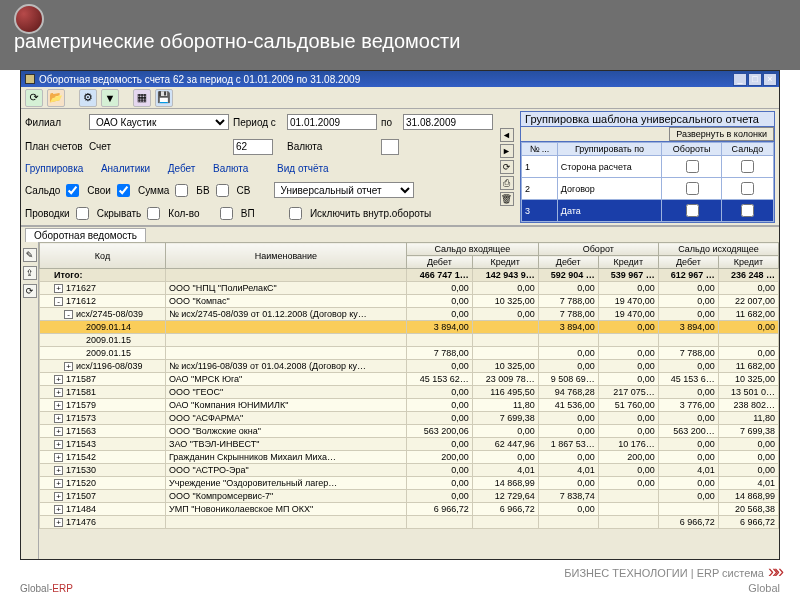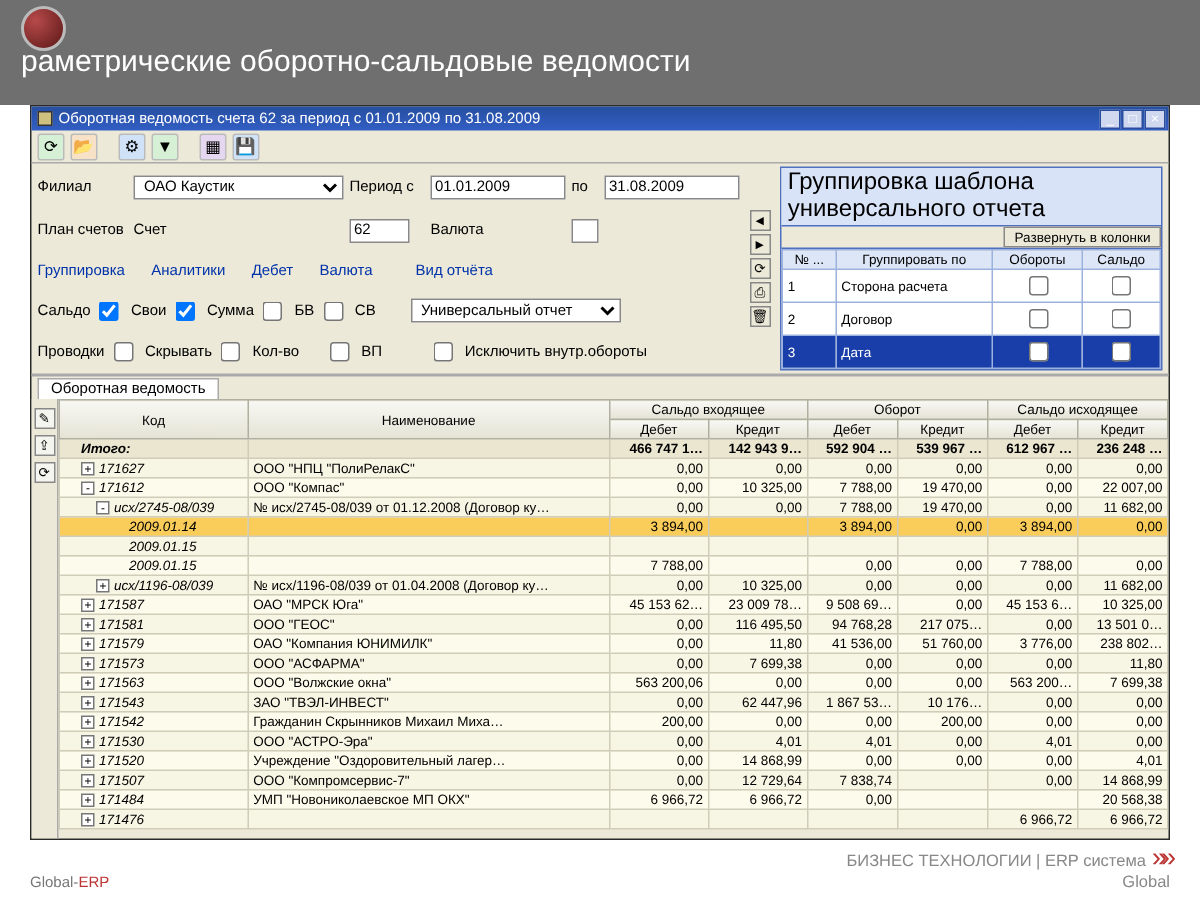--- a/index.html
+++ b/index.html
@@ -142,21 +142,21 @@
   .group-box {
     width: 270px;
     border: 1px solid #4f6fbf;
     display: flex;
     flex-direction: column;
   }
   .group-box-title {
     background: #d9e3f7;
     padding: 1px 4px;
     border-bottom: 1px solid #4f6fbf;
-    font-size: 16px;
+    font-size: 11px;
   }
   .group-box-toolbar {
     display: flex;
     justify-content: flex-end;
     border-bottom: 1px solid #4f6fbf;
   }
   .group-box-toolbar button {
     font-size: 9px;
     padding: 1px 6px;
     border: 1px solid #888;
@@ -215,21 +215,21 @@
   }
   .sheet th.group-h { text-align: center; }
   .sheet td {
     border: 1px solid #d0ccb8;
     padding: 1px 3px;
     white-space: nowrap;
     background: #fdfcec;
   }
   .sheet tr:nth-child(even) td { background: #f7f5e3; }
   .sheet td.num { text-align: right; }
-  .sheet td.code { padding-left: 14px; font-style: italic; }
+  .sheet td.code { padding-left: 14px; }
   .sheet td.code.i1 { padding-left: 24px; }
   .sheet td.code.i2 { padding-left: 46px; }
   .sheet tr.total td { font-weight: bold; background: #eae6d0; }
   .sheet tr.hl td { background: #facd5a; }
   .tree-toggle { display:inline-block;width:9px;height:9px;border:1px solid #777;background:#fff;text-align:center;line-height:7px;font-size:8px;margin-right:3px;cursor:pointer;}
 
   .tab-strip {
     height: 16px;
     border-top: 1px solid #aaa;
     padding: 0 4px;

